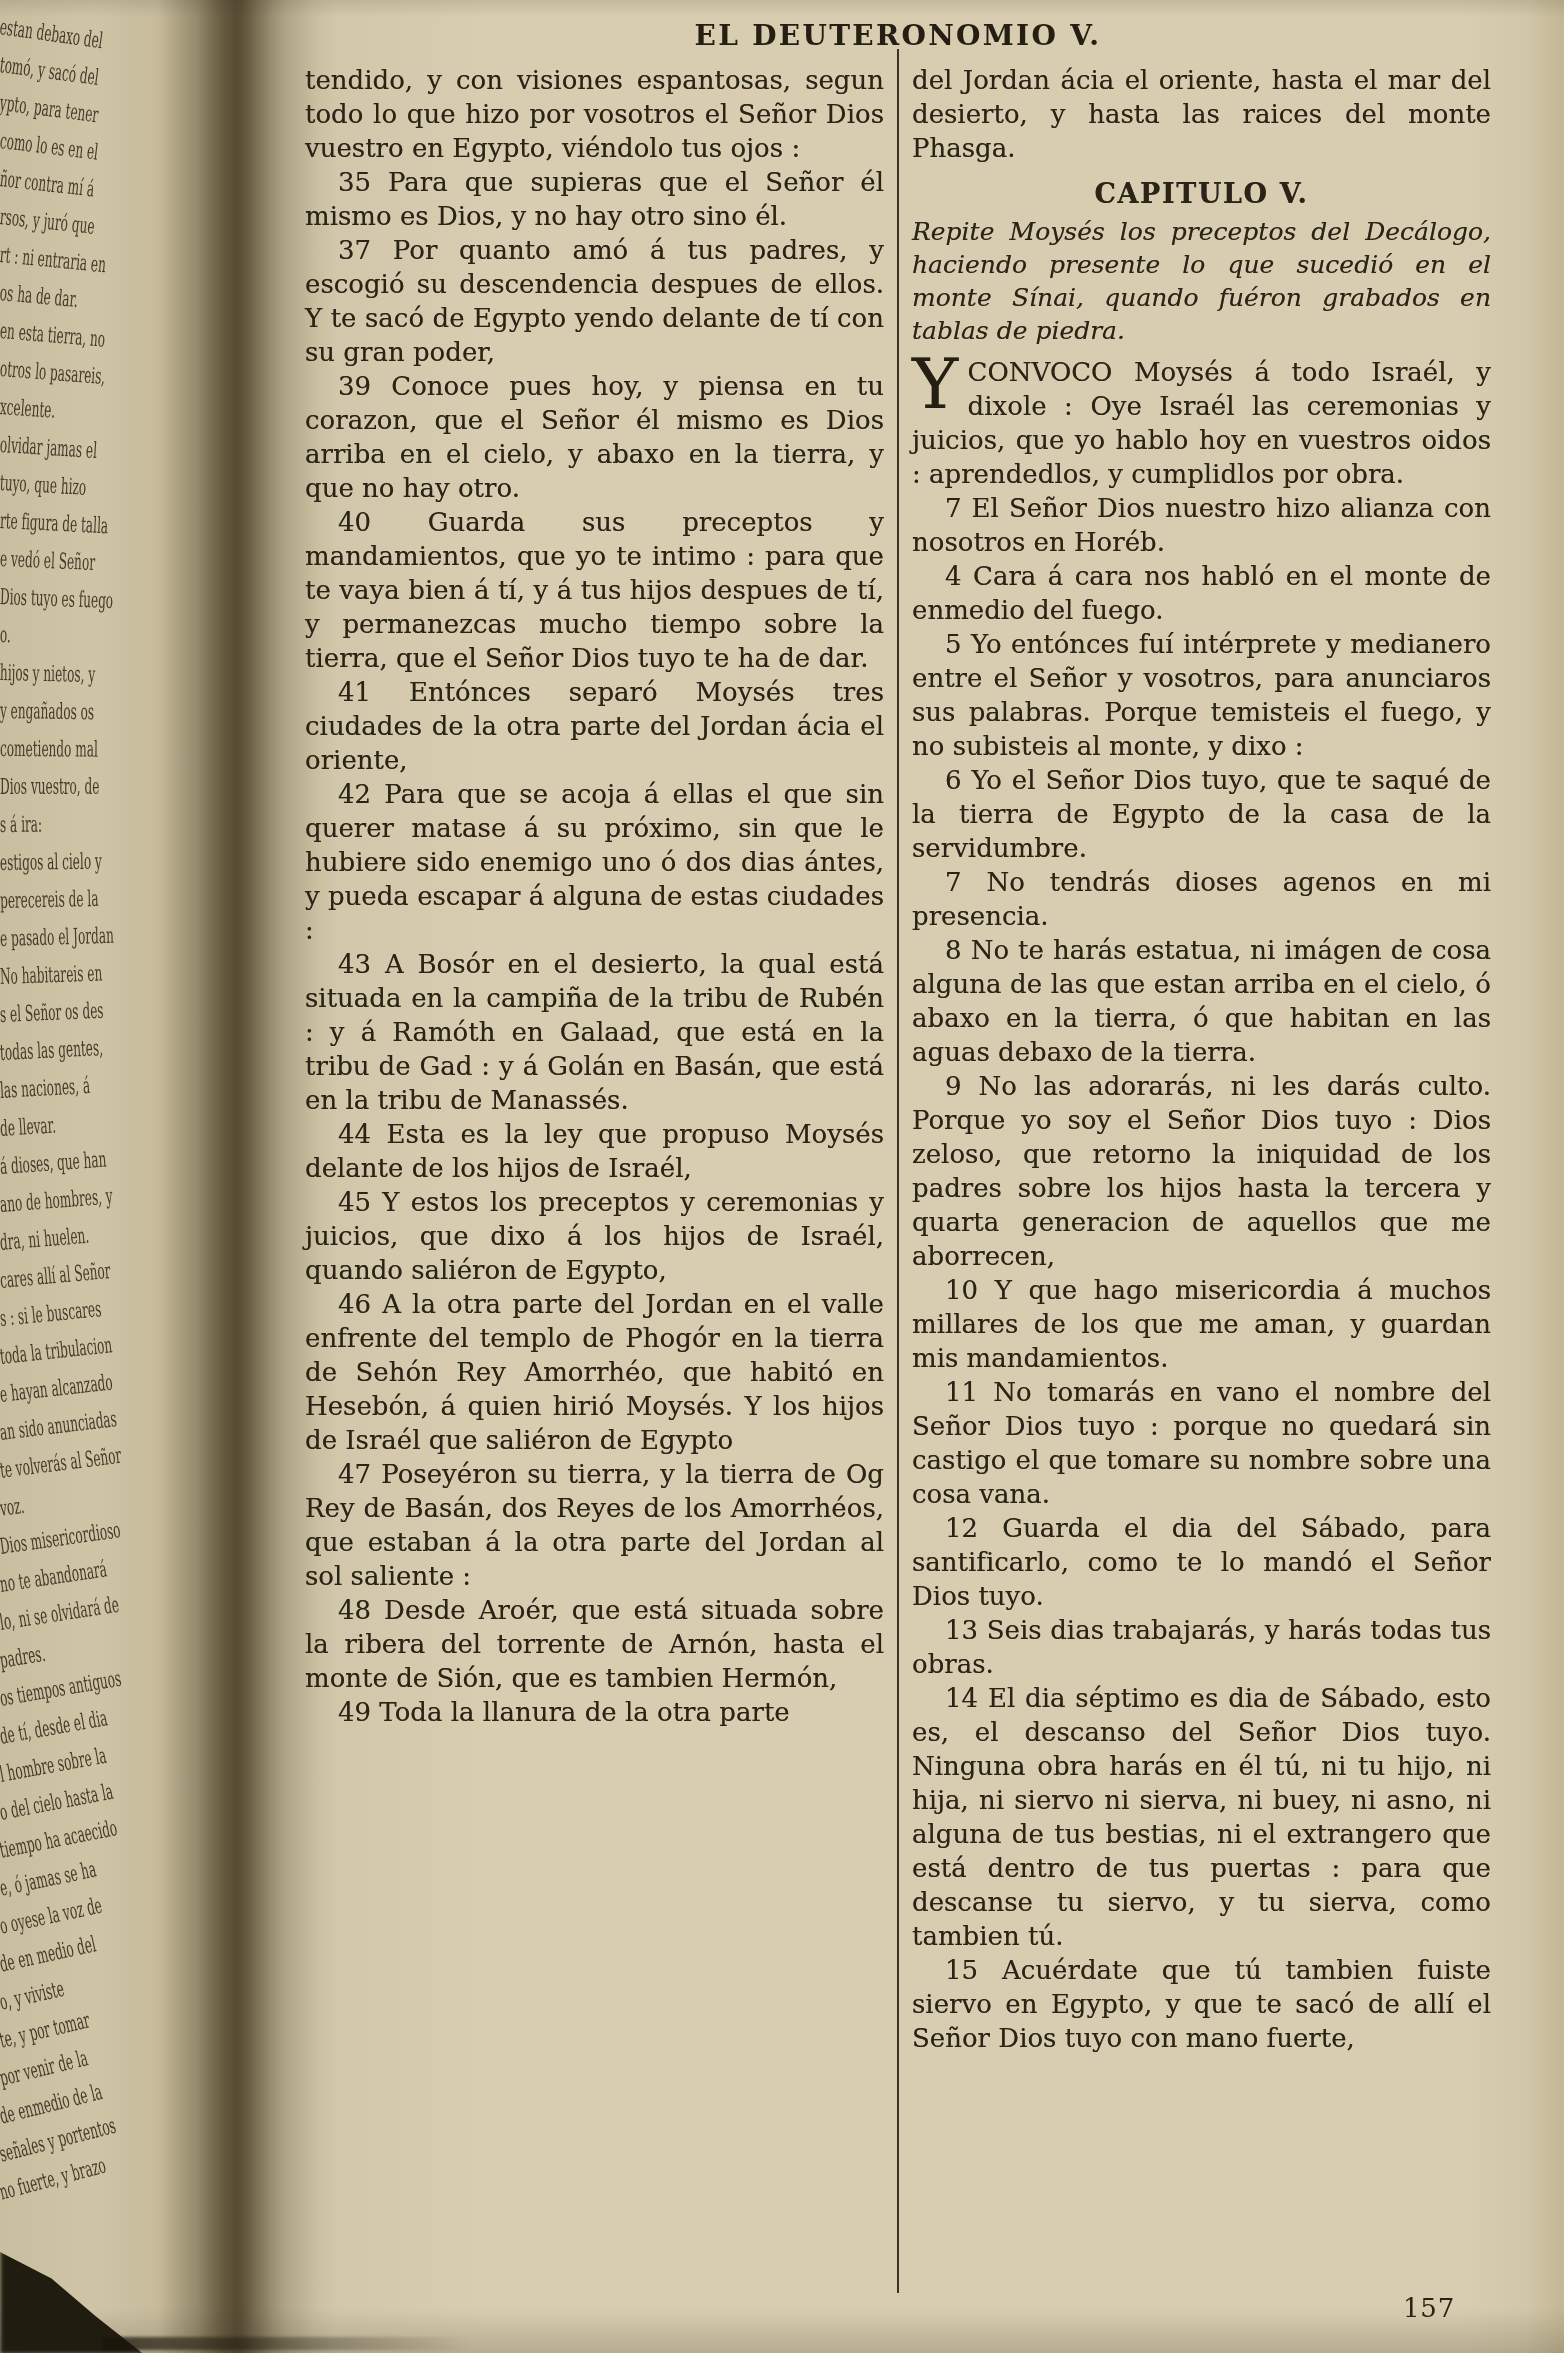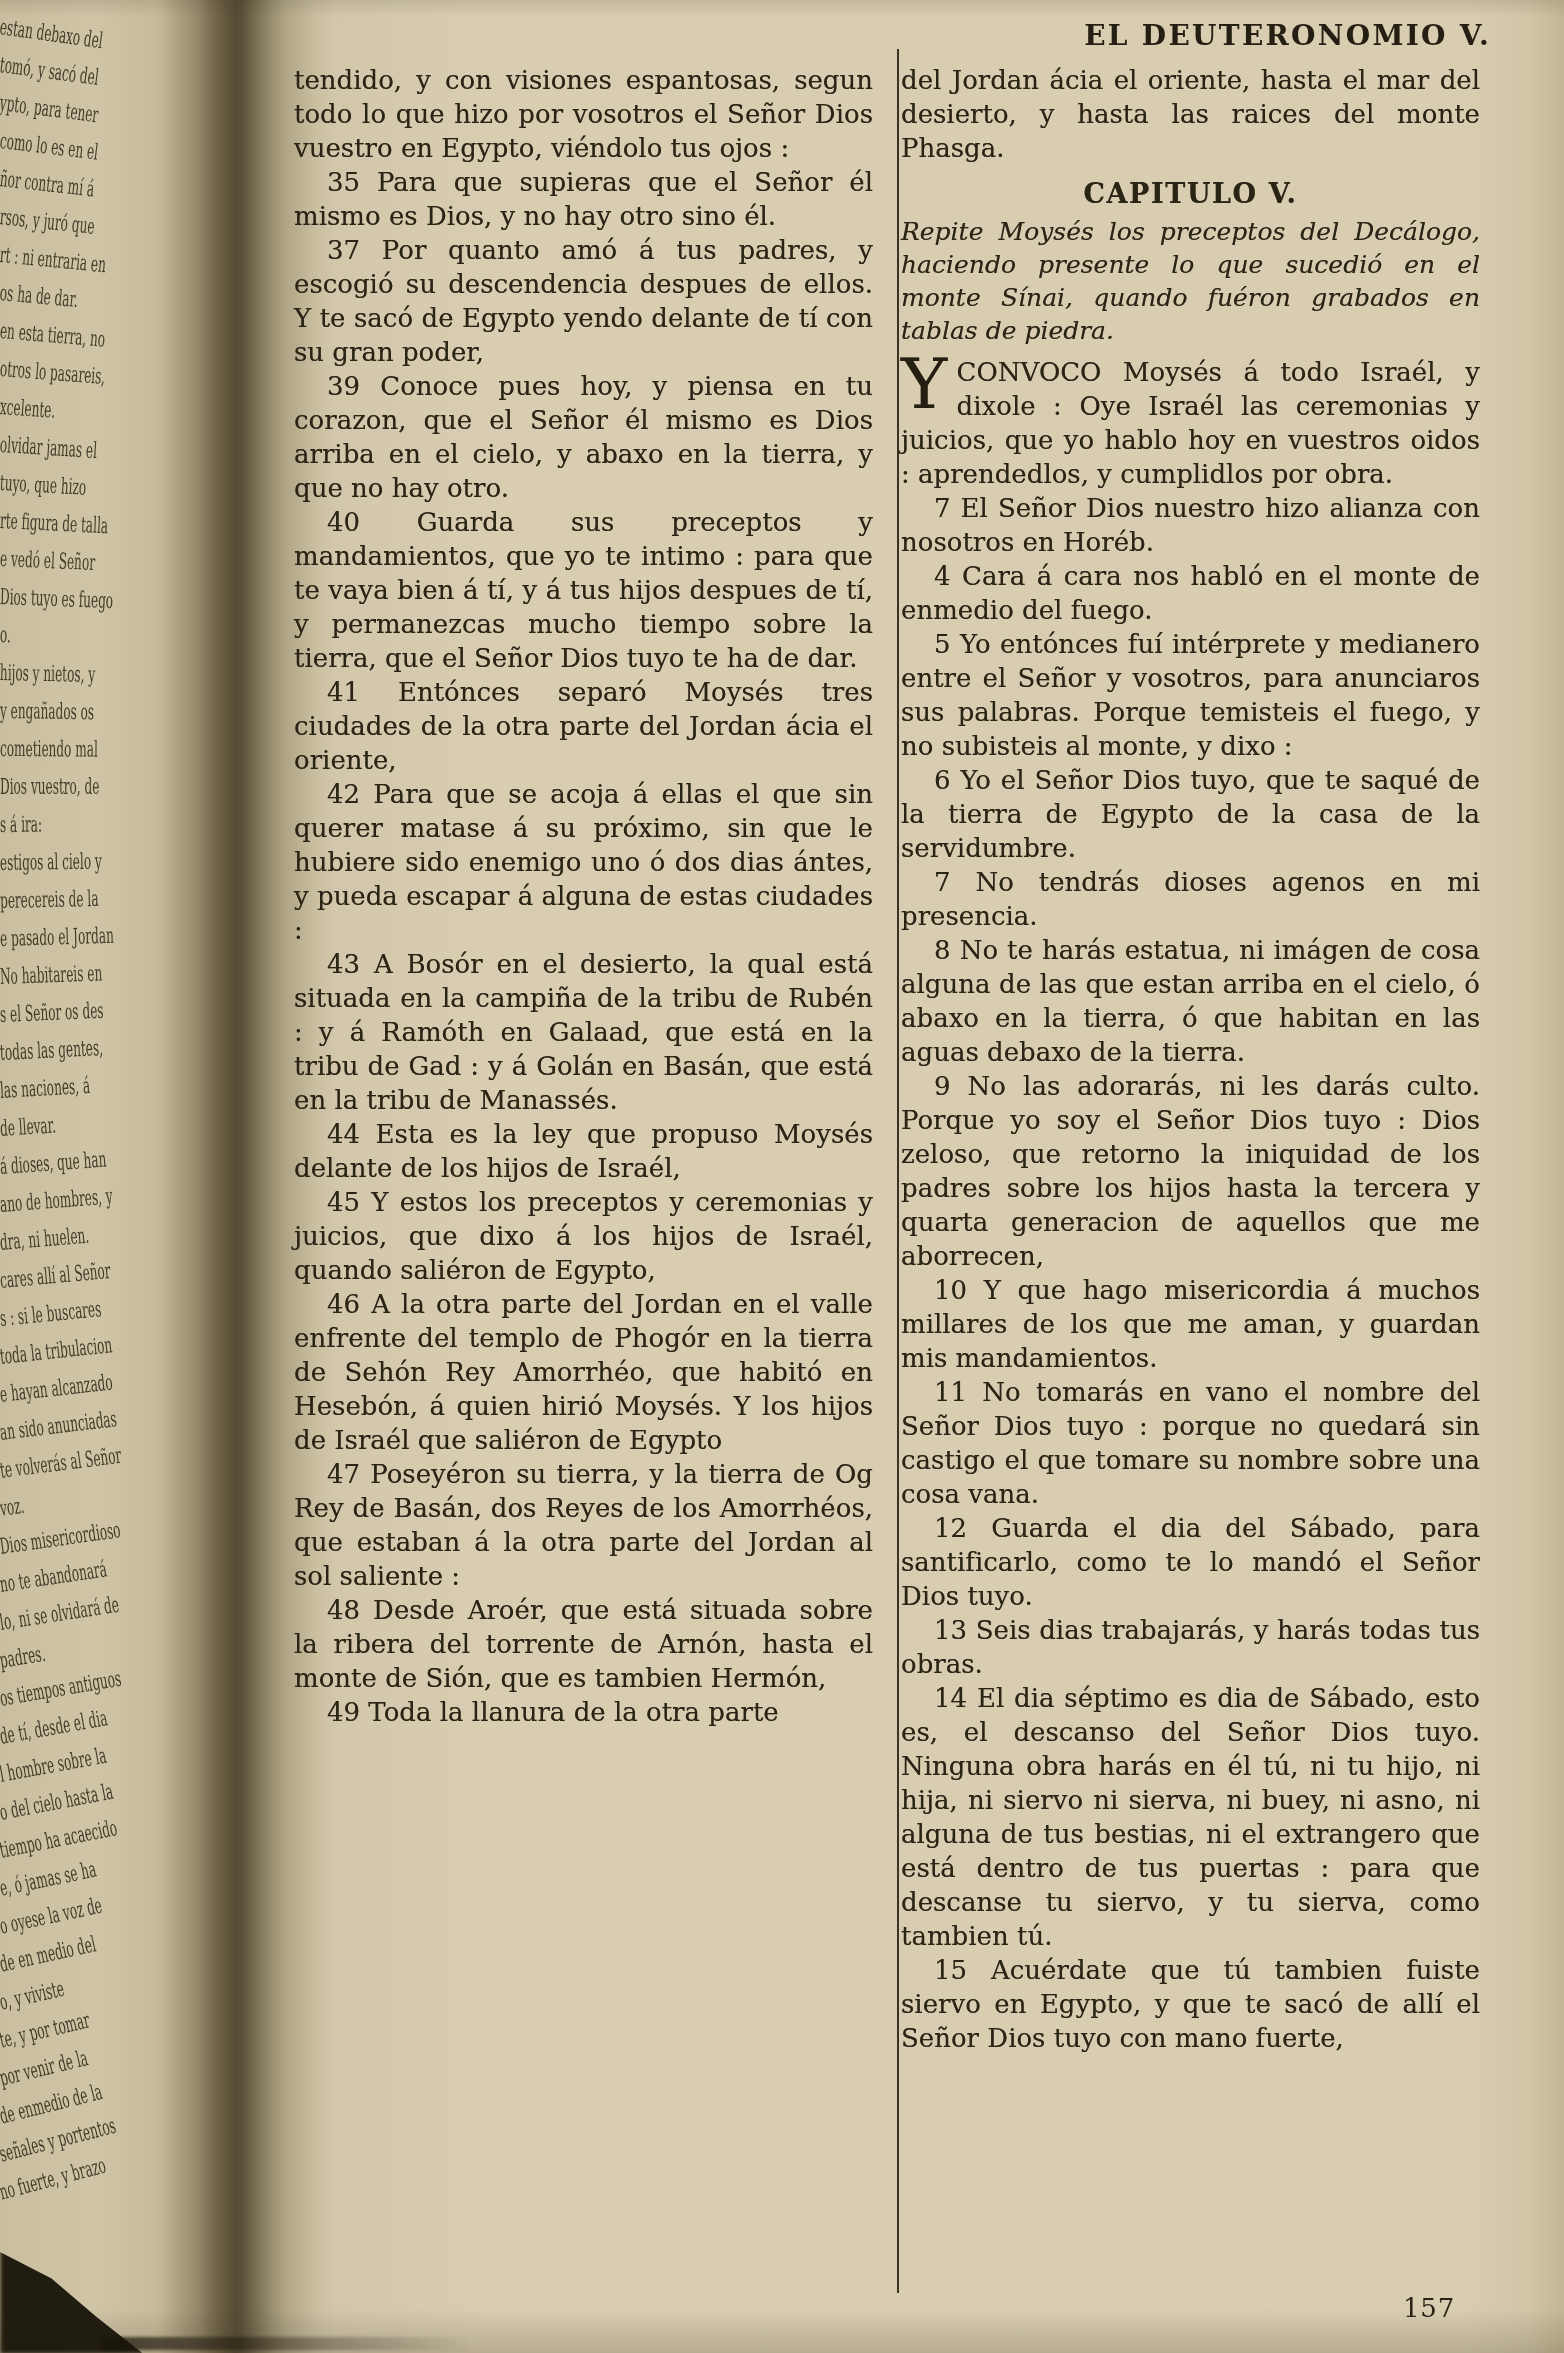--- a/index.html
+++ b/index.html
@@ -35,29 +35,29 @@
     position:absolute; left:160px; top:0; width:156px; height:2354px;
     background:linear-gradient(90deg,
       rgba(55,46,26,0) 0%, rgba(55,46,26,0.28) 40%,
       rgba(42,35,18,0.38) 52%, rgba(55,46,26,0.14) 72%, rgba(55,46,26,0) 100%);
     pointer-events:none;
   }
 
   
   .running-header {
     position:absolute; left:305px; top:19px; width:1186px;
-    text-align:right; font-weight:bold; font-size:28px; letter-spacing:2.3px;
+    text-align:center; font-weight:bold; font-size:28px; letter-spacing:2.3px;
     color:#241f12;
   }
   .col-divider {
     position:absolute; left:897px; top:49px; width:1.6px; height:2244px;
     background:#3a3322;
   }
   .columns {
-    position:absolute; left:294px; top:63px; width:1186px;
+    position:absolute; left:305px; top:63px; width:1186px;
     display:flex; gap:28px;
   }
   .column { width:579px; }
   .para {
     margin:0; font-size:26px; line-height:34px;
     text-align:justify; text-indent:33px; hyphens:auto;
     text-shadow:0 0 0.4px rgba(40,32,16,0.55);
   }
   .column-left > p.para:first-of-type { text-indent:0; }
   .continuation { text-indent:0; }

